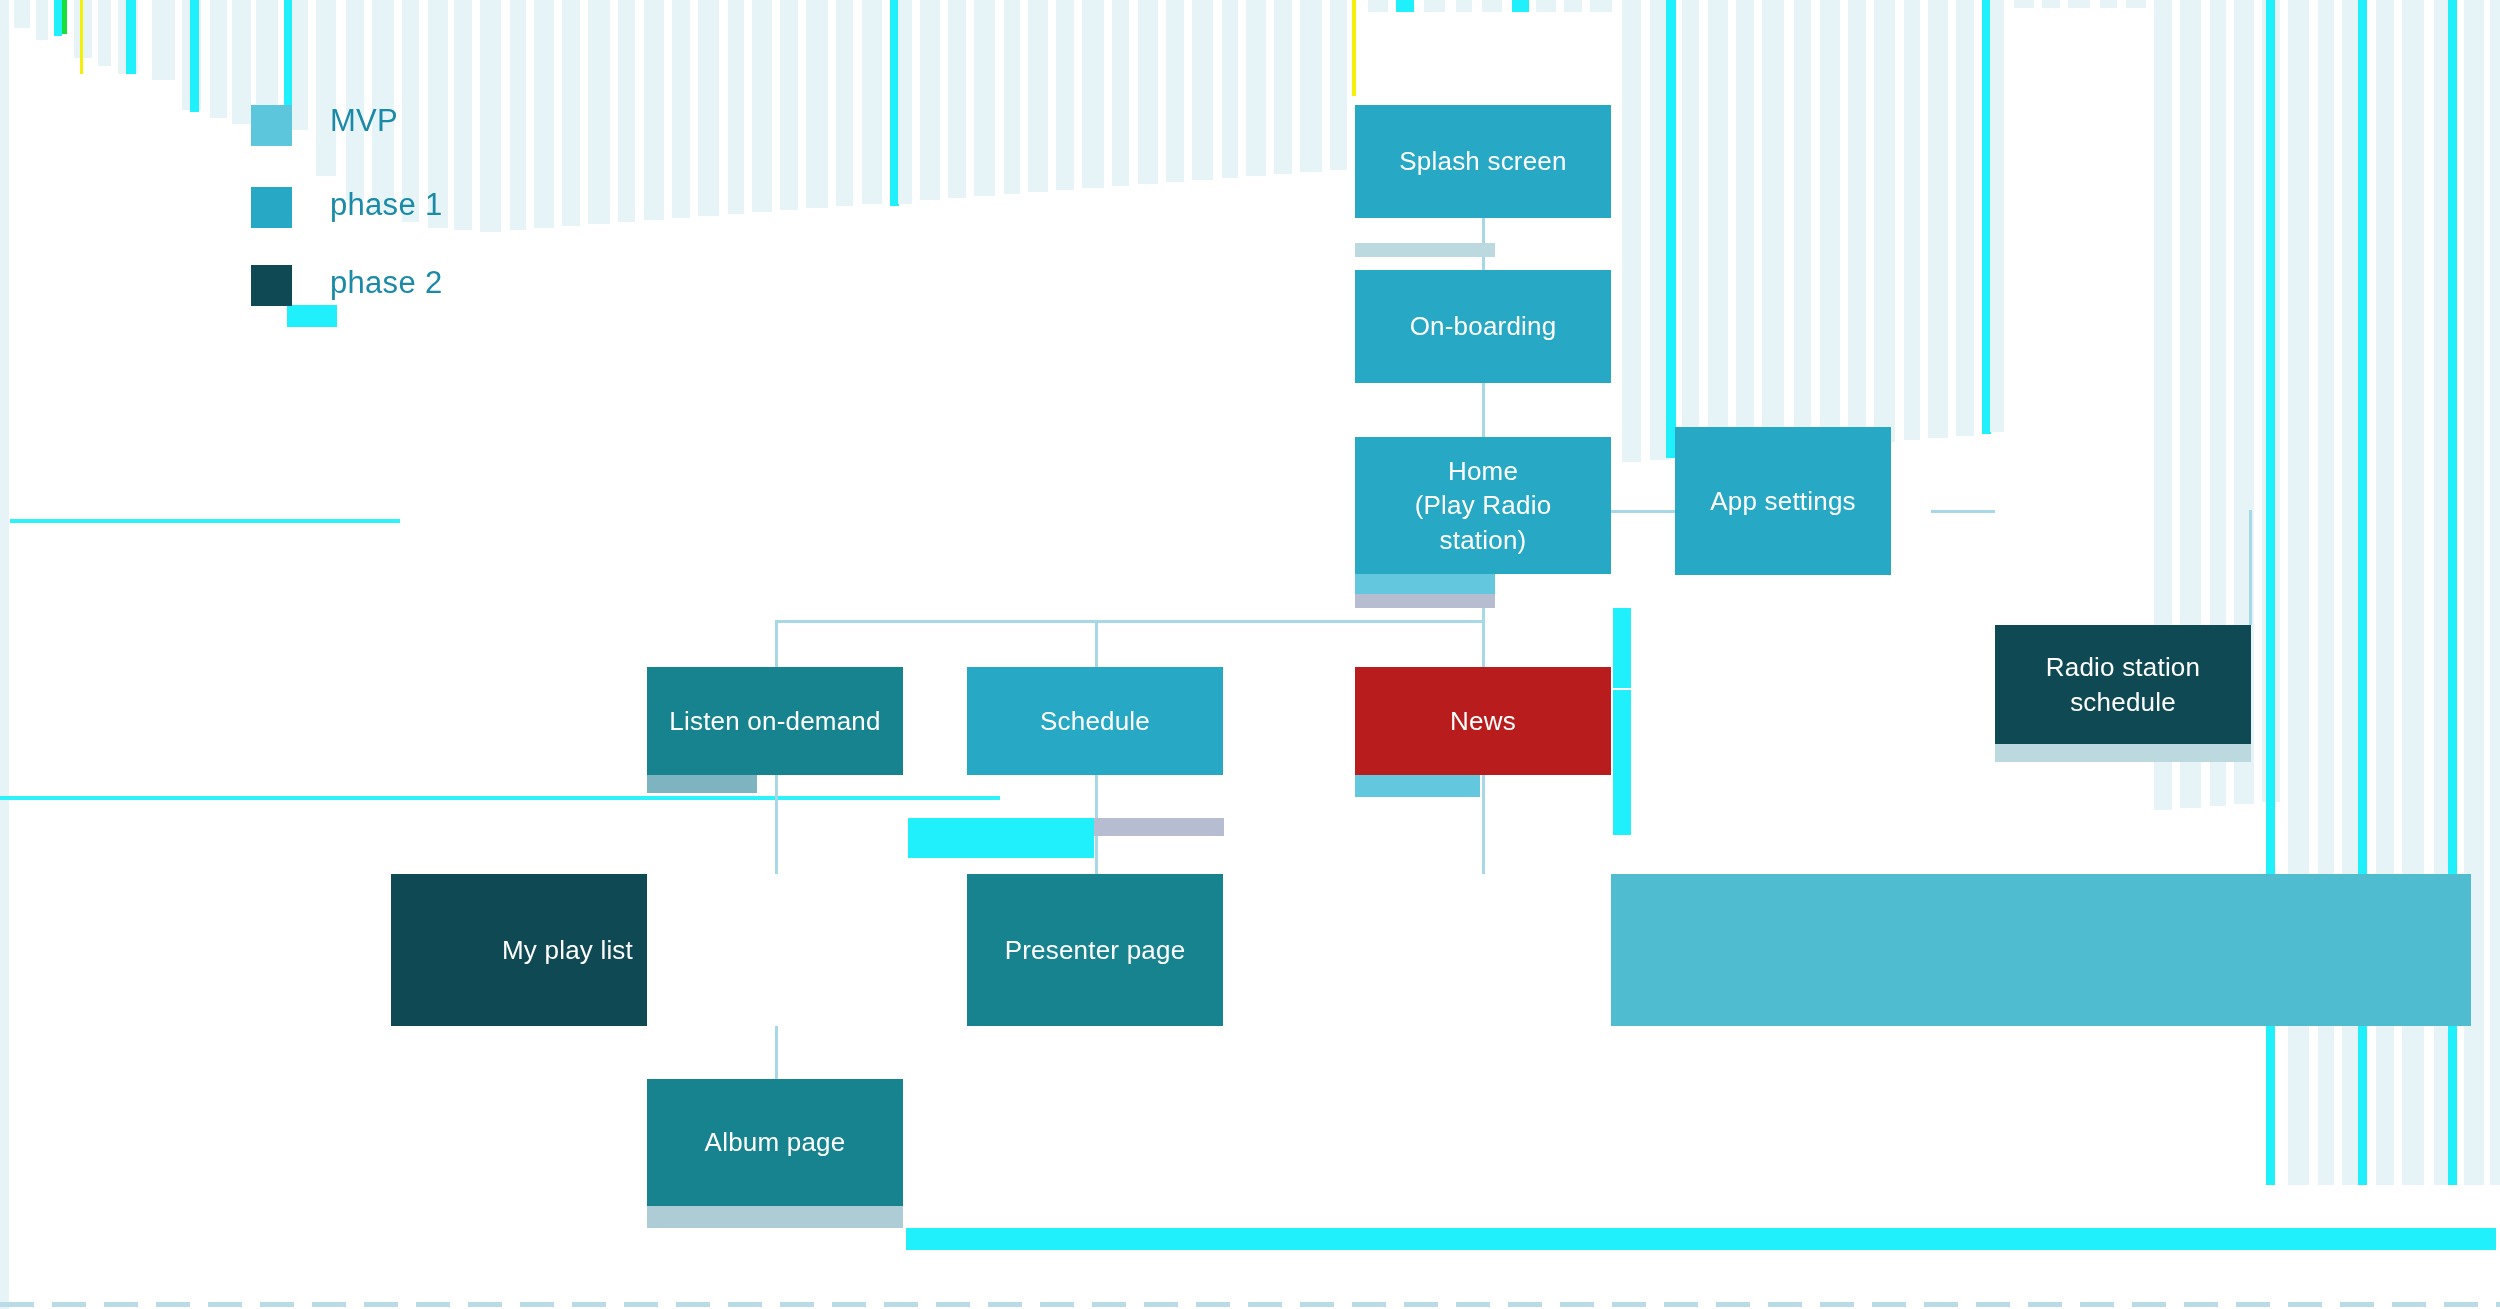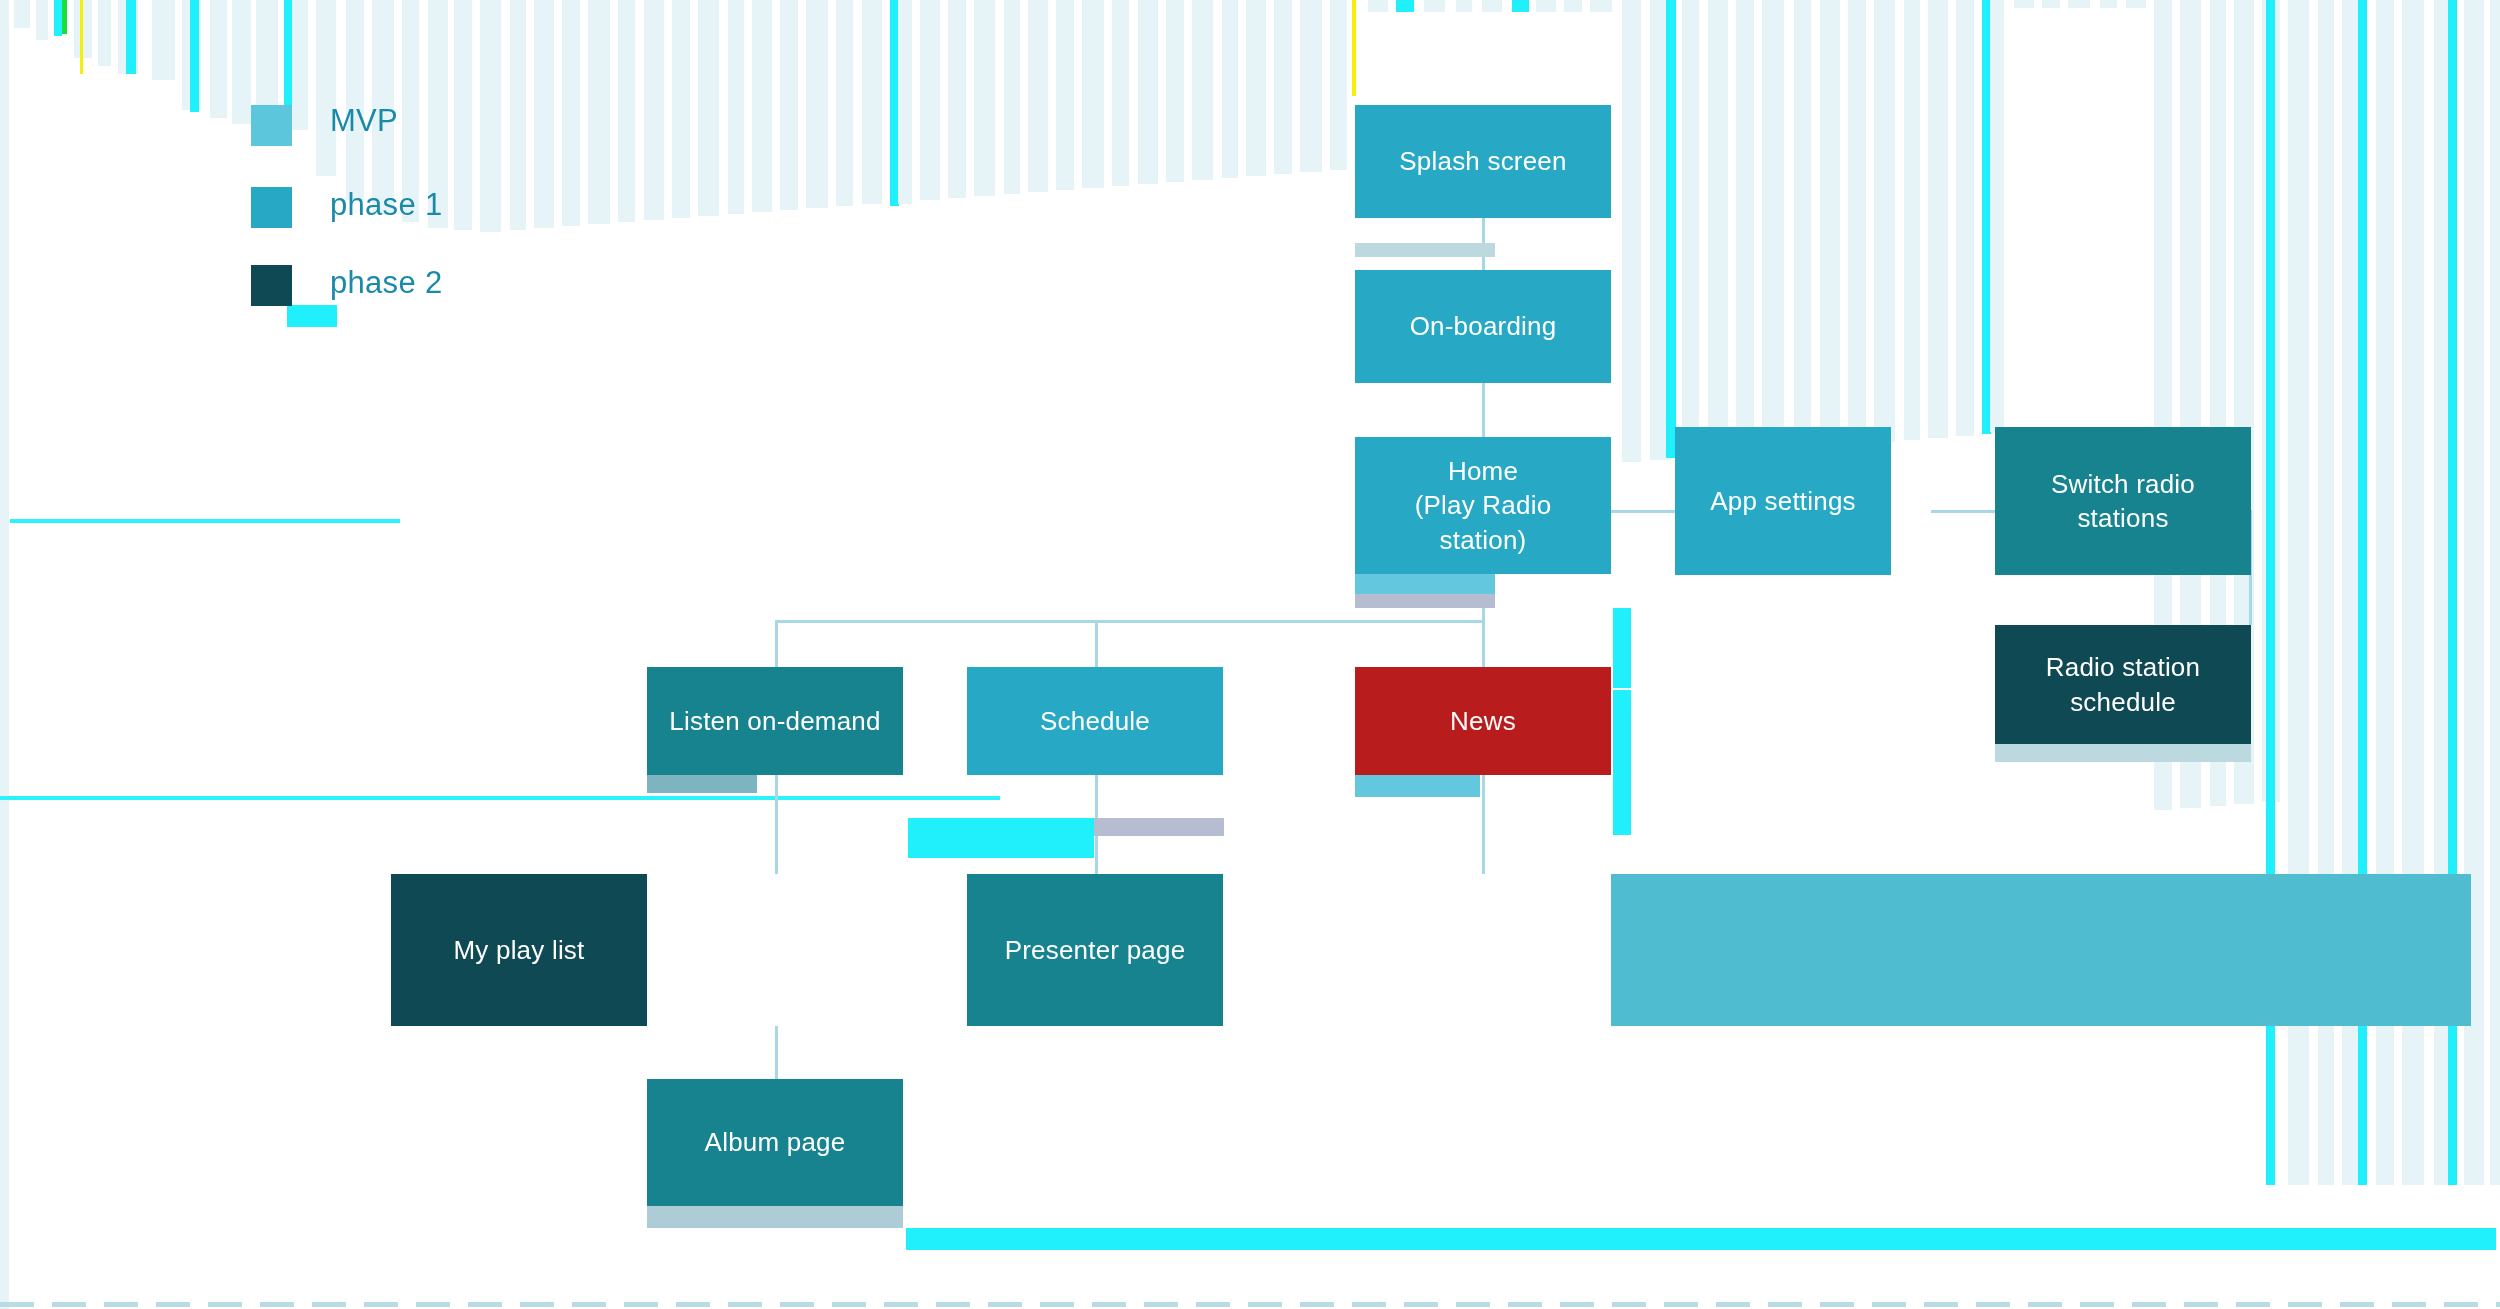--- a/index.html
+++ b/index.html
@@ -29,21 +29,21 @@
 
   
   .node{
     position:absolute;display:flex;align-items:center;justify-content:center;
     text-align:center;color:#ffffff;font-size:26px;line-height:1.32;
     letter-spacing:.2px;box-sizing:border-box;padding:6px 14px;
   }
   .node .lbl{white-space:pre-line;}
   .c-p1{background:#27a8c4;}
   .c-p1d{background:#17838f;}
-  .c-p2{background:#0f4a54;}
+  .c-p2{background:#0f4a54;justify-content:flex-end;}
   .c-ext{background:#4fbcd0;}
 
   
   .shadow-bar{position:absolute;}
   .sb-light{background:#63c7dd;}
   .sb-gray{background:#b6bdd0;}
   .sb-pale{background:#bcd9e0;}
   .sb-steel{background:#7eb4c0;}
   .sb-soft{background:#aeccd6;}
 
@@ -208,23 +208,20 @@
       <div class="node c-p1" style="left: 1355px; top: 105px; width: 256px; height: 113px; background: rgb(39, 168, 196);">
         <span class="lbl">Splash screen</span>
       </div>
       <div class="node c-p1" style="left: 1355px; top: 437px; width: 256px; height: 137px; background: rgb(39, 168, 196);">
         <span class="lbl">Home
 (Play Radio station)</span>
       </div>
       <div class="node c-p1" style="left: 1675px; top: 427px; width: 216px; height: 148px; background: rgb(39, 168, 196);">
         <span class="lbl">App settings</span>
       </div>
-      <div class="node c-p1d" style="left: 1995px; top: 427px; width: 256px; height: 148px; background: rgb(23, 131, 143);">
-        <span class="lbl">Switch radio stations</span>
-      </div>
       <div class="node c-p2" style="left: 1995px; top: 625px; width: 256px; height: 119px; background: rgb(15, 74, 84);">
         <span class="lbl">Radio station schedule</span>
       </div>
       <div class="node c-p1d" style="left: 647px; top: 667px; width: 256px; height: 108px; background: rgb(23, 131, 143);">
         <span class="lbl">Listen on-demand</span>
       </div>
       <div class="node c-p1" style="left: 967px; top: 667px; width: 256px; height: 108px; background: rgb(39, 168, 196);">
         <span class="lbl">Schedule</span>
       </div>
       <div class="node c-p1" style="left: 1355px; top: 667px; width: 256px; height: 108px; background: #b91c1c;">

